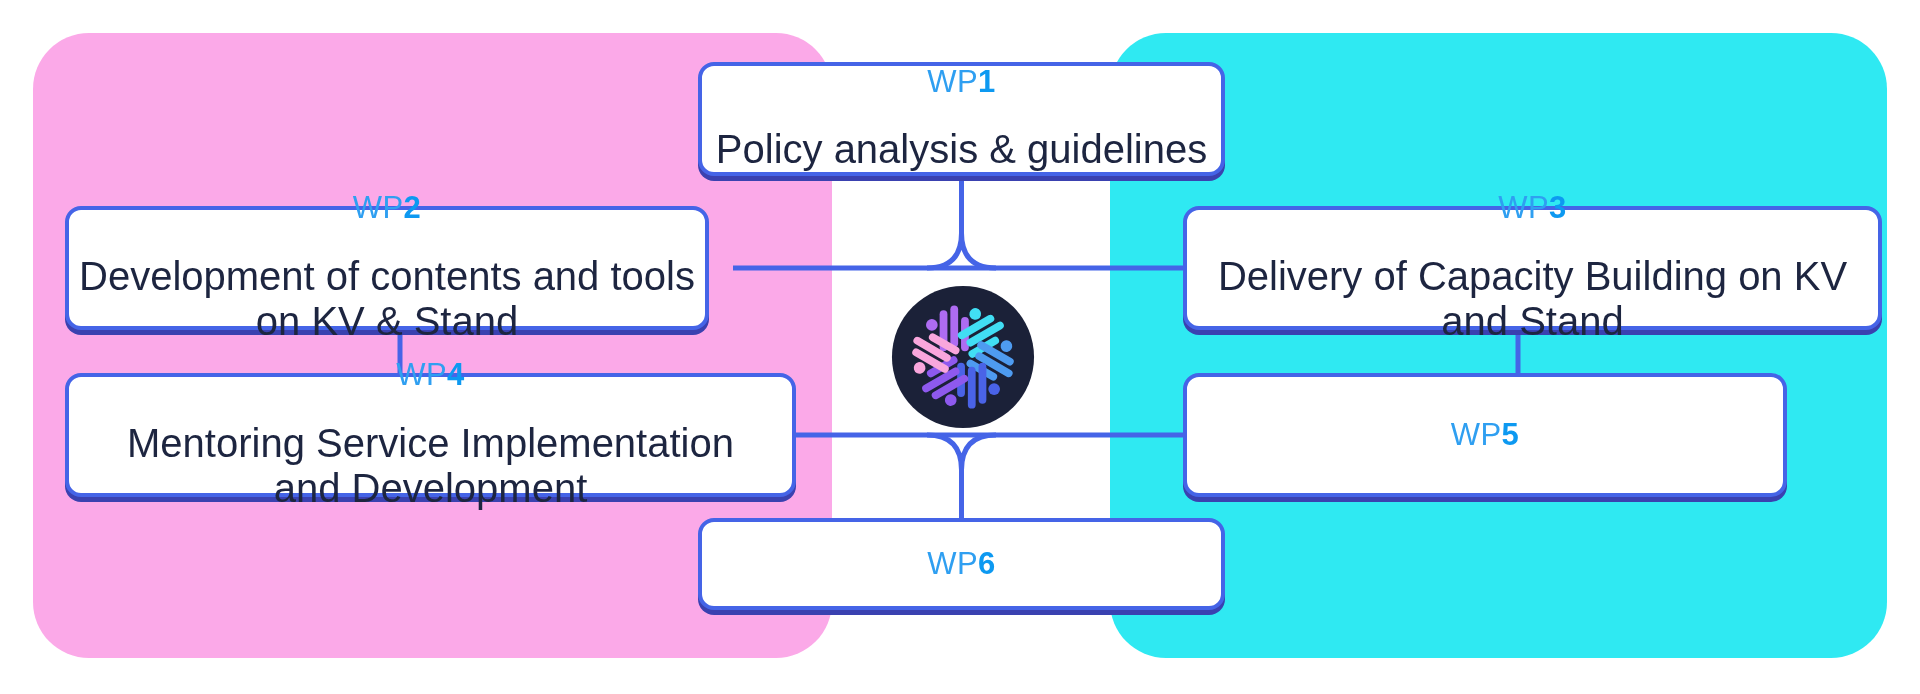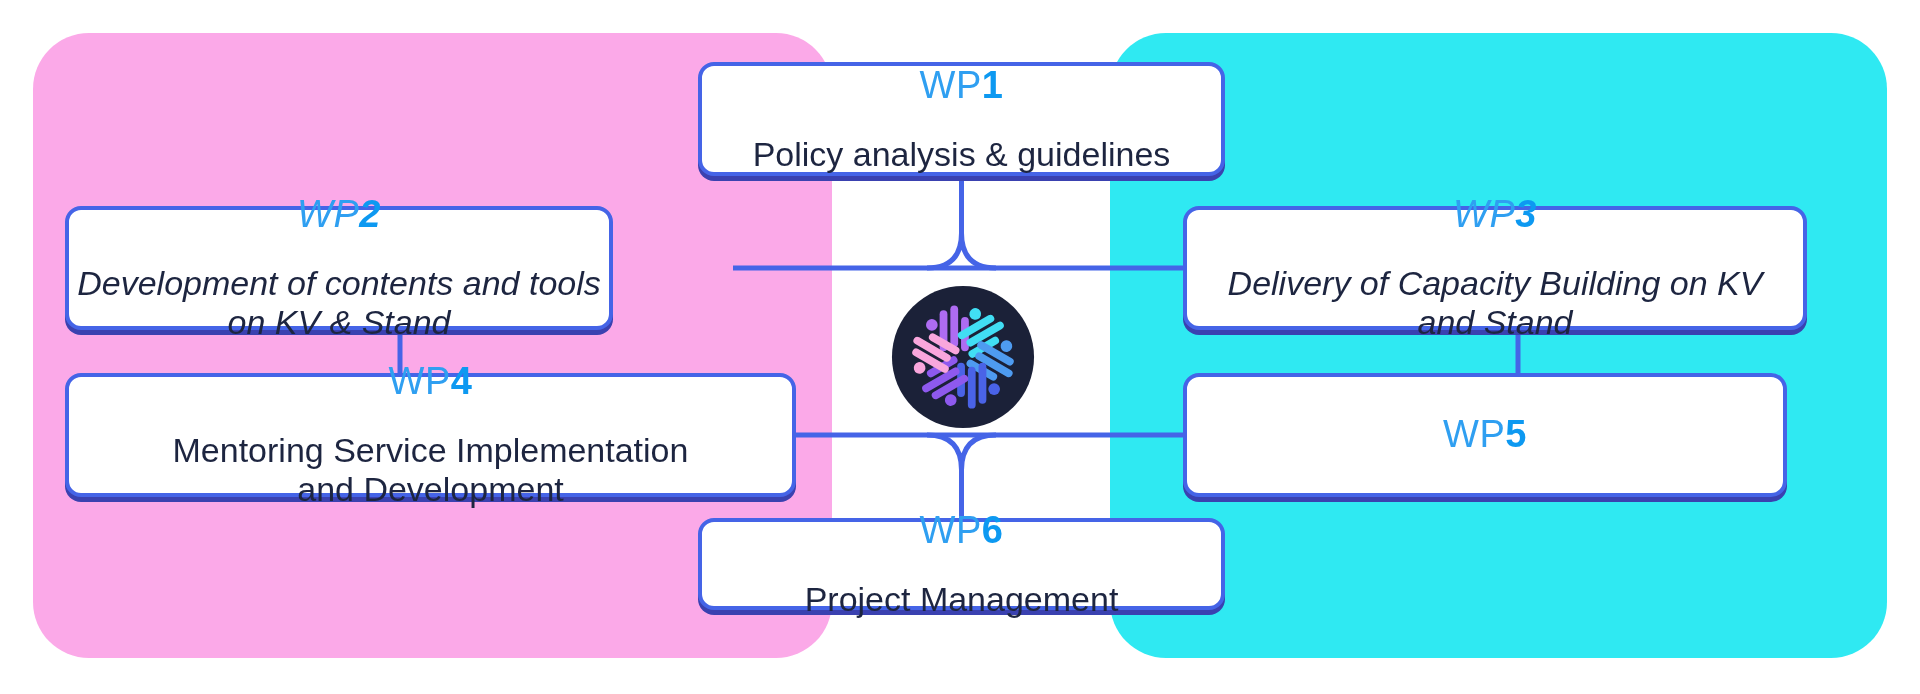--- a/index.html
+++ b/index.html
@@ -51,38 +51,38 @@
     border:4px solid var(--border);
     border-radius:16px;
     box-shadow:0 5px 0 var(--shadow);
     display:flex;
     flex-direction:column;
     align-items:center;
     justify-content:center;
     text-align:center;
   }
   .pos-wp1{ left:698px;  top:62px;  width:527px; height:114px; }
-  .pos-wp2{ left:65px;   top:206px; width:548px; height:124px;font-style:italic; }
-  .pos-wp3{ left:1183px; top:206px; width:624px; height:124px;font-style:italic; }
+  .pos-wp2{ left:65px;   top:206px; width:644px; height:124px; }
+  .pos-wp3{ left:1183px; top:206px; width:699px; height:124px; }
   .pos-wp4{ left:65px;   top:373px; width:731px; height:124px; }
   .pos-wp5{ left:1183px; top:373px; width:604px; height:124px; }
   .pos-wp6{ left:698px;  top:518px; width:527px; height:92px; }
   .wp-head{
-    font-size:38px;
+    font-size:31px;
     line-height:1.08;
     color:var(--wp-label);
     font-weight:500;
     letter-spacing:0.5px;
   }
   .wp-head .wp-num{
     color:var(--wp-num);
     font-weight:800;
   }
   .wp-title{
-    font-size:34px;
+    font-size:40px;
     line-height:1.14;
     font-weight:500;
     color:var(--title);
     white-space:pre-line;
     margin-top:29px;
   }
   .logo{
     position:absolute;
     left:890px; top:284px;
     width:146px; height:146px;
@@ -133,21 +133,20 @@
     <div class="wp-title">Mentoring Service Implementation
 and Development</div>
   </div>
 
   <div class="wp-box pos-wp5">
     <div class="wp-head"><span class="wp-label">WP</span><span class="wp-num">5</span></div>
   </div>
 
   <div class="wp-box pos-wp6">
     <div class="wp-head"><span class="wp-label">WP</span><span class="wp-num">6</span></div>
-    <div class="wp-title">Project Management</div>
   </div>
 
   <div class="logo">
     <svg viewBox="-75 -75 150 150" width="146" height="146" aria-hidden="true">
       <circle cx="0" cy="0" r="73" fill="#1B2138"></circle>
       <g stroke-linecap="round" stroke-width="8" fill="none">
 
         <g stroke="#AE6CF2">
           <line x1="-20" y1="-10" x2="-20" y2="-44"></line>
           <line x1="-9" y1="-14" x2="-9" y2="-49"></line>

